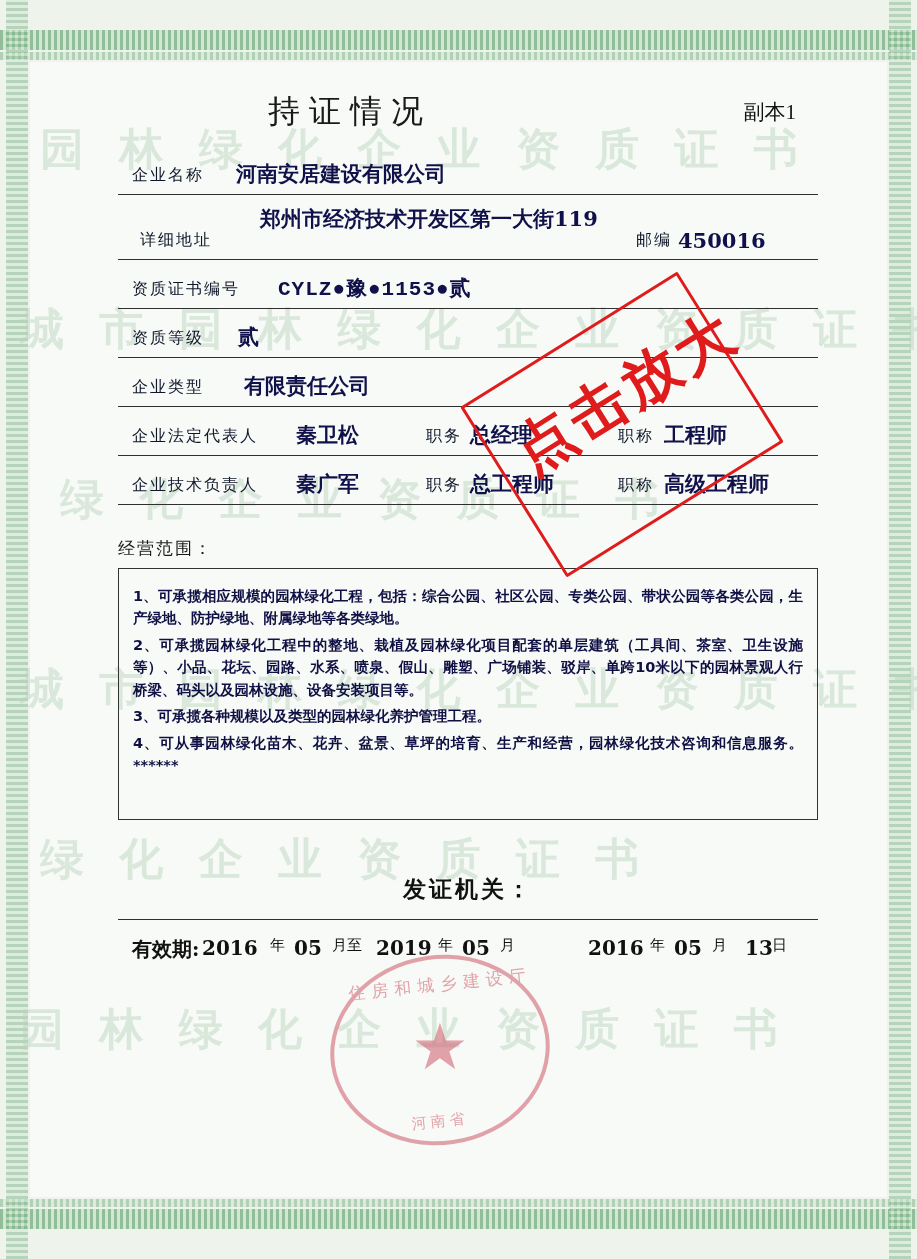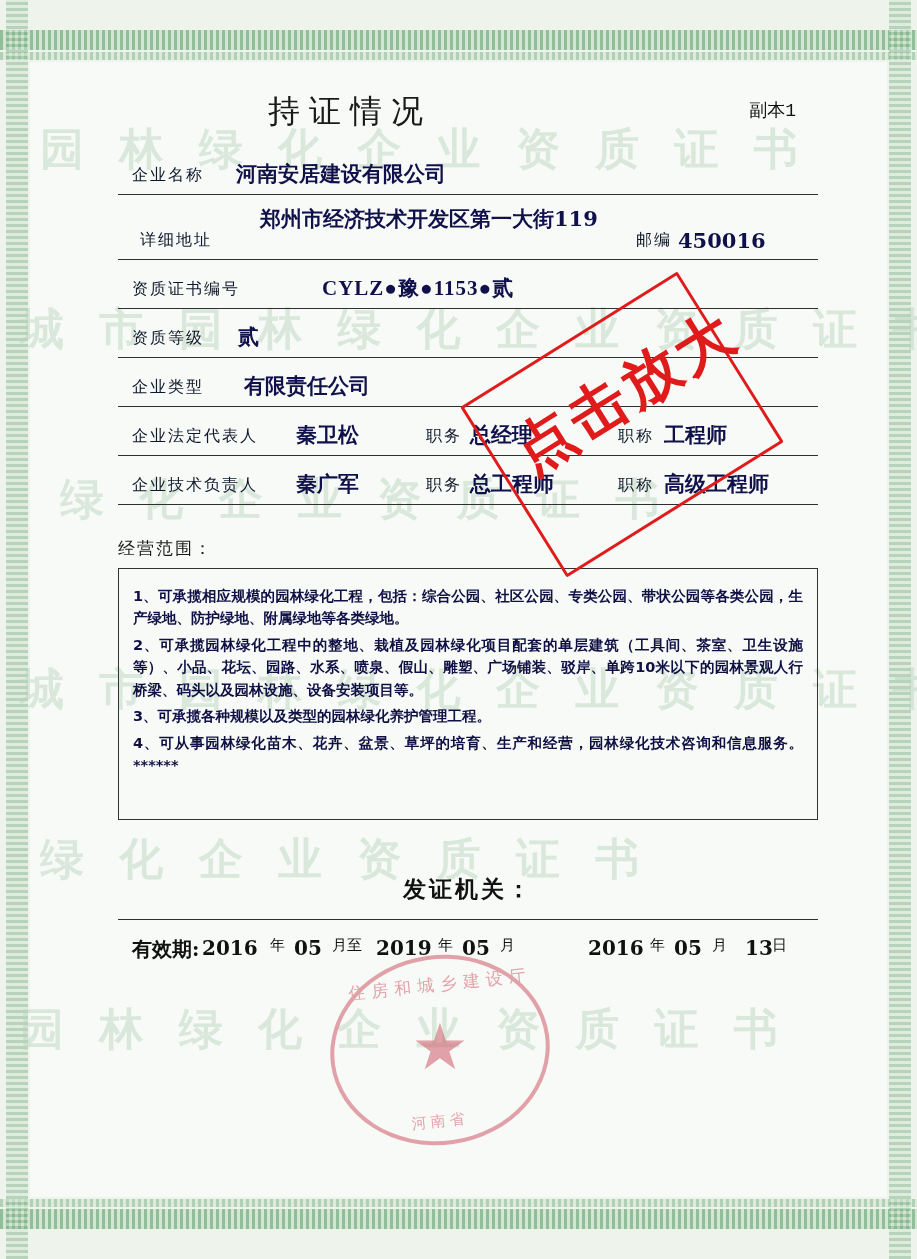--- a/index.html
+++ b/index.html
@@ -70,22 +70,22 @@
   .doc-title{
     position:absolute;left:150px;top:0;
     font-family:"DejaVu Serif", serif;
     font-weight:normal;
     font-size:32px;
     letter-spacing:9px;
     color:#1a1a1a;
   }
   .copy-label{
     position:absolute;right:22px;top:8px;
-    font-family:Liberation Mono, monospace;
-    font-size:18px;
+    font-family:Liberation Serif, serif;
+    font-size:21px;
     color:#111;
   }
 
   .field{
     position:relative;
     border-bottom:1px solid #2f2f2f;
     height:48px;
   }
   .field.tall{height:64px;}
   .lbl{
@@ -98,24 +98,23 @@
   }
   .val{
     position:absolute;
     font-family:"DejaVu Serif", serif;
     font-weight:bold;
     font-size:21px;
     color:#10104a;
     bottom:6px;
   }
   .val.mono{
-    font-family:Liberation Serif, serif;
+    font-family:Liberation Mono, monospace;
     font-weight:bold;
     letter-spacing:1px;
-    margin-left:44px;
   }
 
   
   .scope-label{
     margin-top:32px;
     font-family:"DejaVu Serif", serif;
     font-size:17px;
     letter-spacing:2px;
     color:#1a1a1a;
   }

